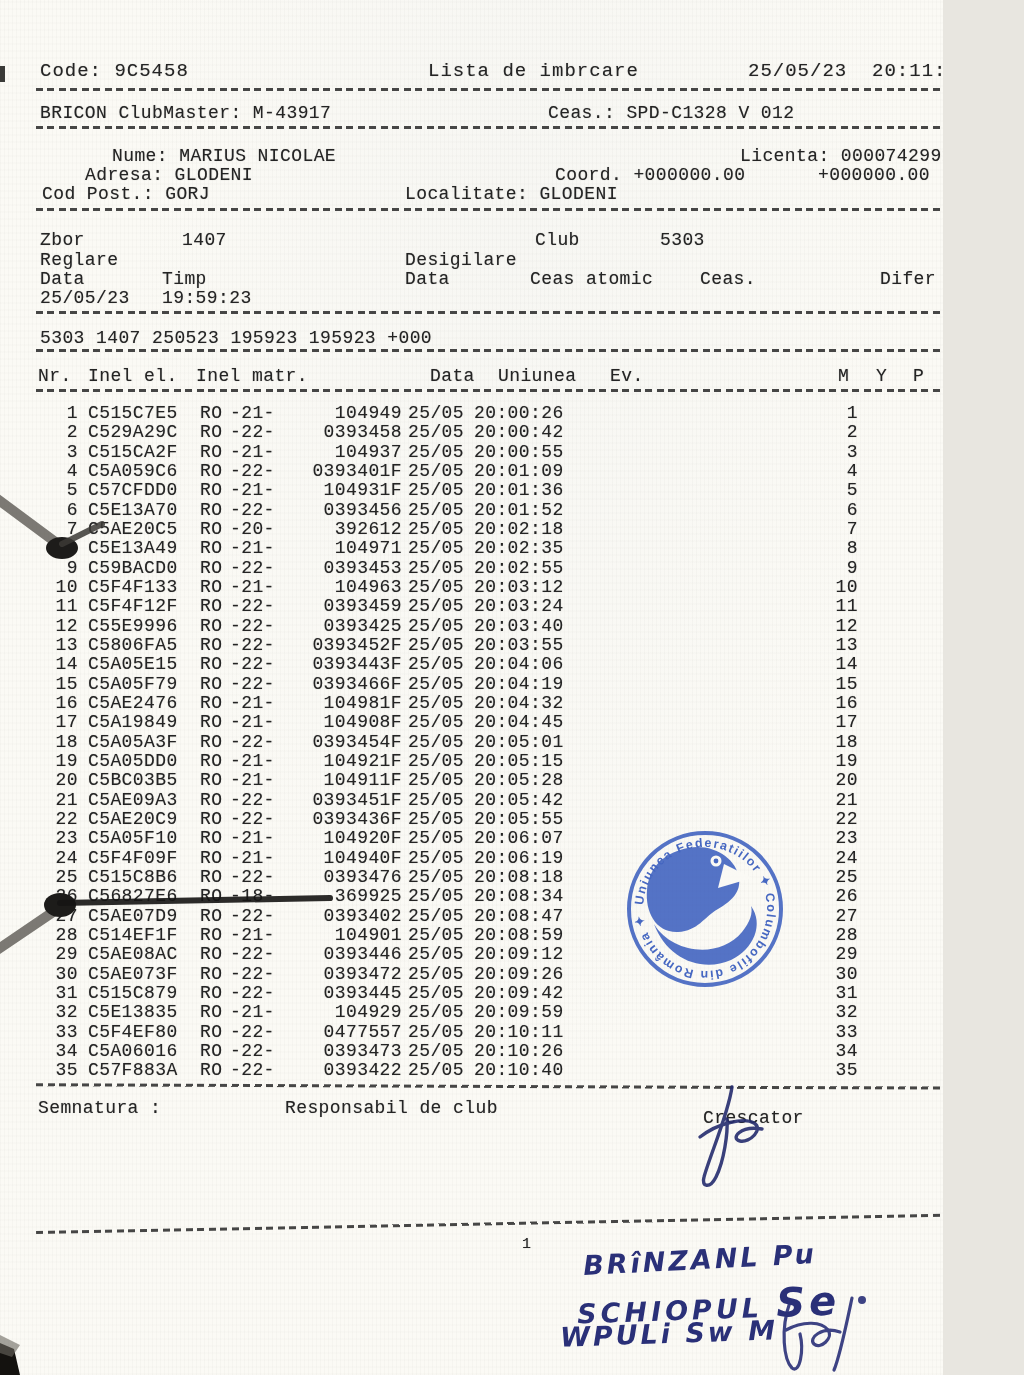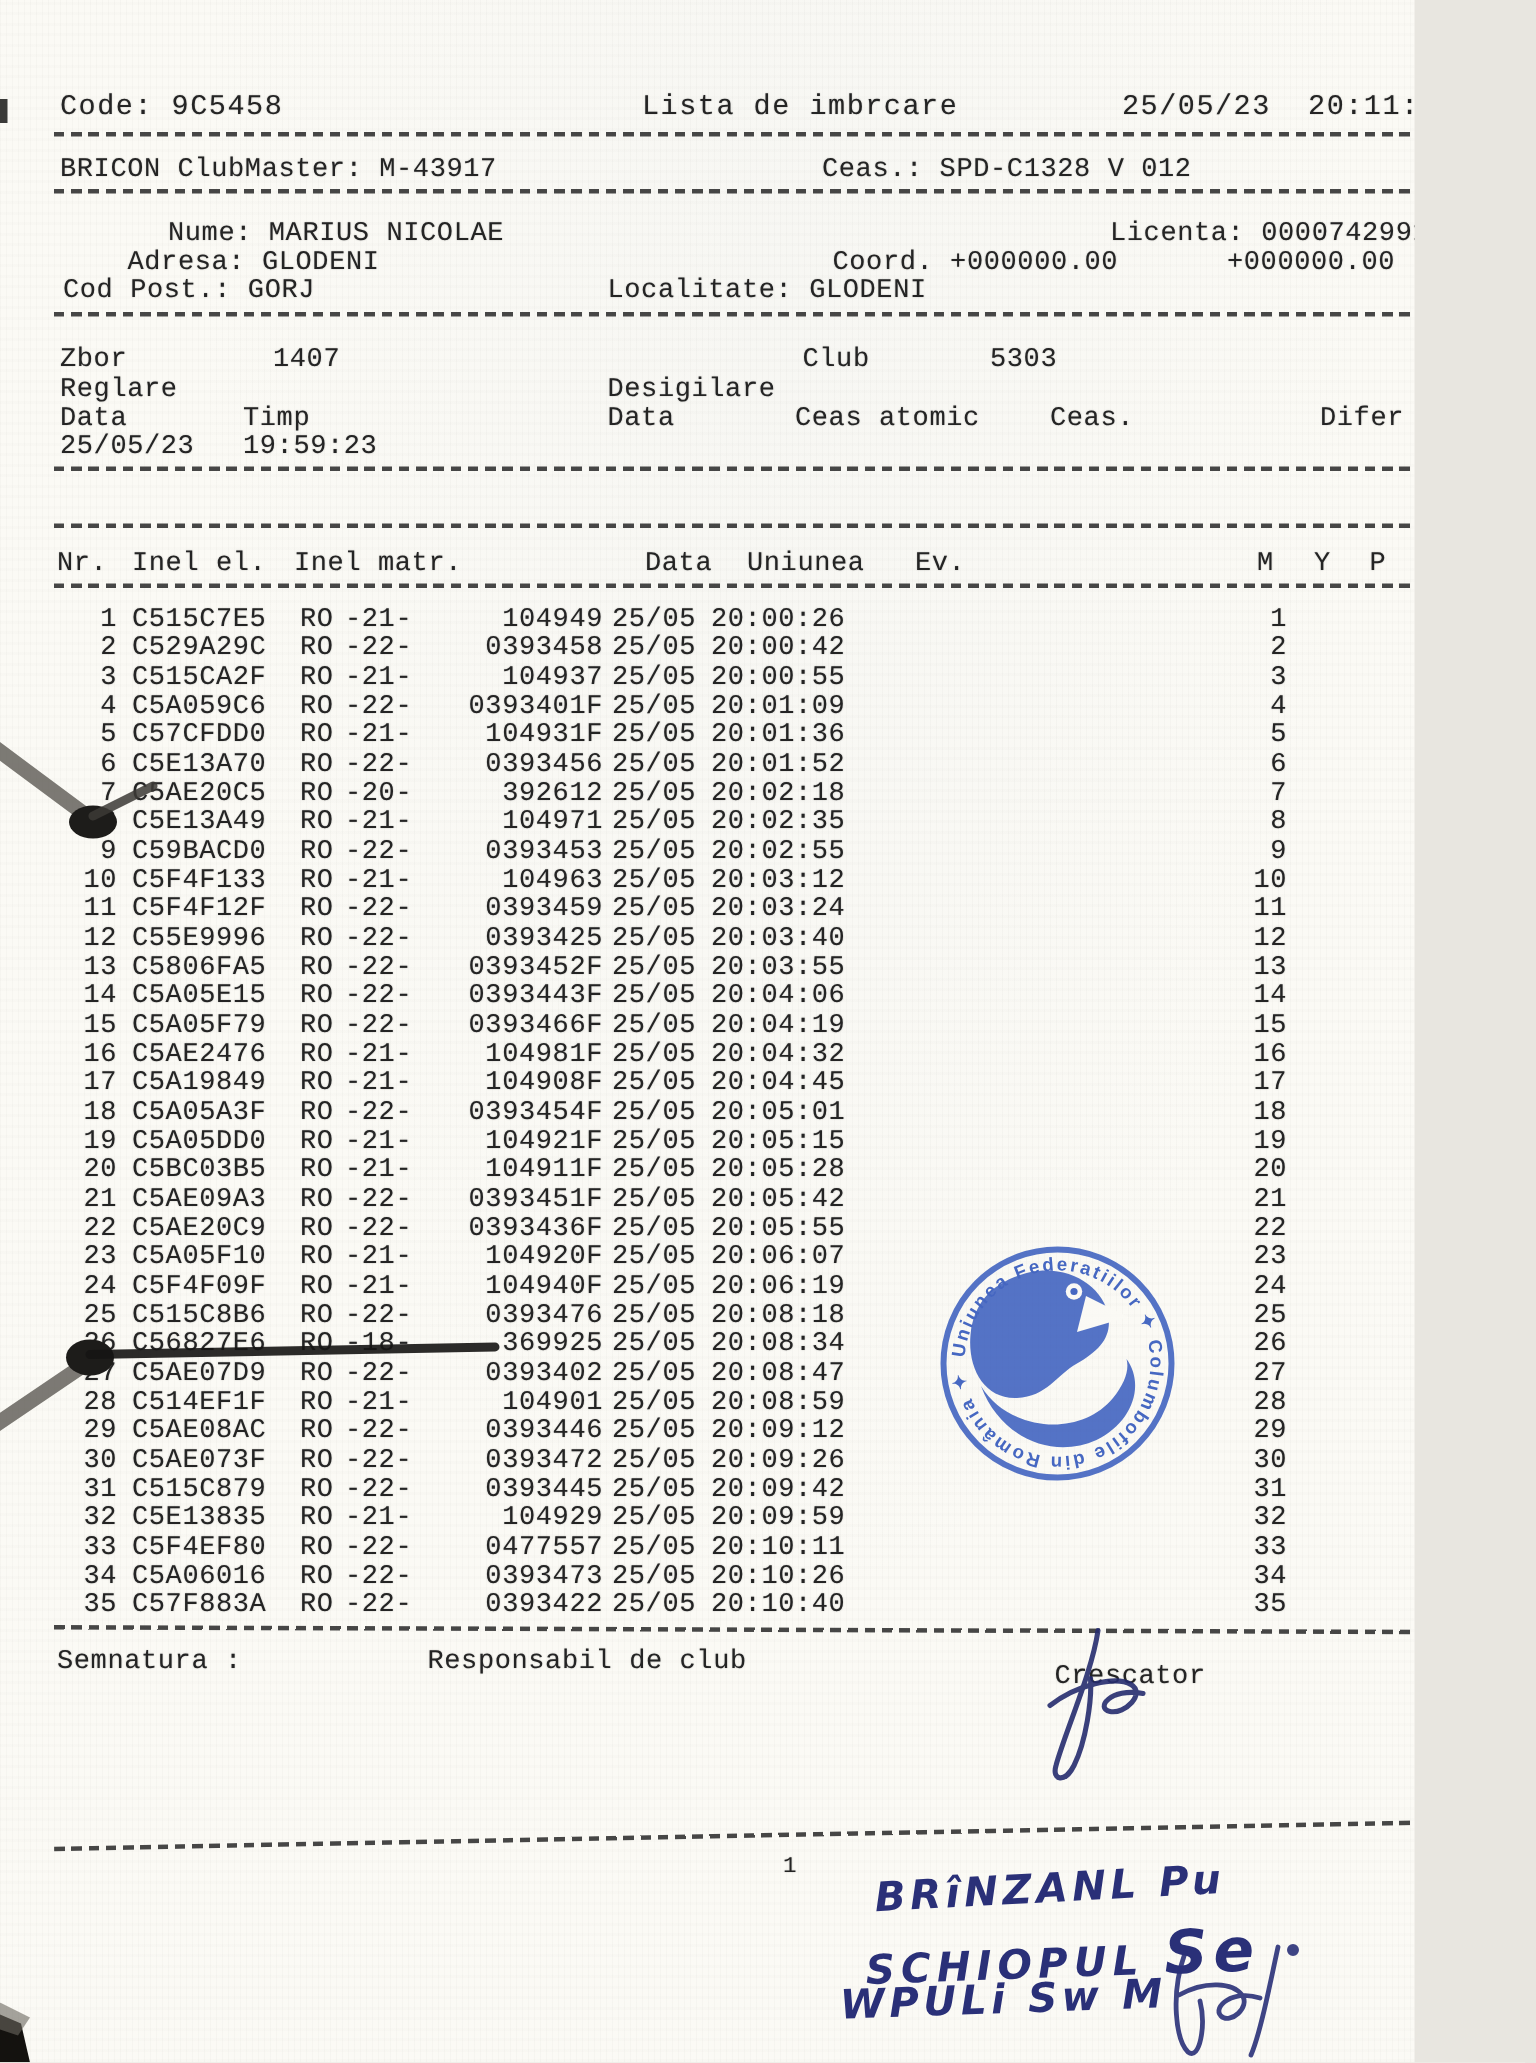--- a/index.html
+++ b/index.html
@@ -78,20 +78,21 @@
   <span class="t" style="left:40px;top:269px;">Data</span>
   <span class="t" style="left:162px;top:269px;">Timp</span>
   <span class="t" style="left:405px;top:269px;">Data</span>
   <span class="t" style="left:530px;top:269px;">Ceas atomic</span>
   <span class="t" style="left:700px;top:269px;">Ceas.</span>
   <span class="t" style="left:880px;top:269px;">Difer</span>
   <span class="t" style="left:40px;top:288px;">25/05/23</span>
   <span class="t" style="left:162px;top:288px;">19:59:23</span>
   <div class="dash" style="top:311px;"></div>
 
+  <span class="t" style="left:40px;top:328px;">5303 1407 250523 195923 195923 +000</span>
   <div class="dash" style="top:349px;"></div>
 
   <span class="t" style="left:38px;top:366px;">Nr.</span>
   <span class="t" style="left:88px;top:366px;">Inel el.</span>
   <span class="t" style="left:196px;top:366px;">Inel matr.</span>
   <span class="t" style="left:430px;top:366px;">Data</span>
   <span class="t" style="left:498px;top:366px;">Uniunea</span>
   <span class="t" style="left:610px;top:366px;">Ev.</span>
   <span class="t" style="left:838px;top:366px;">M</span>
   <span class="t" style="left:876px;top:366px;">Y</span>

